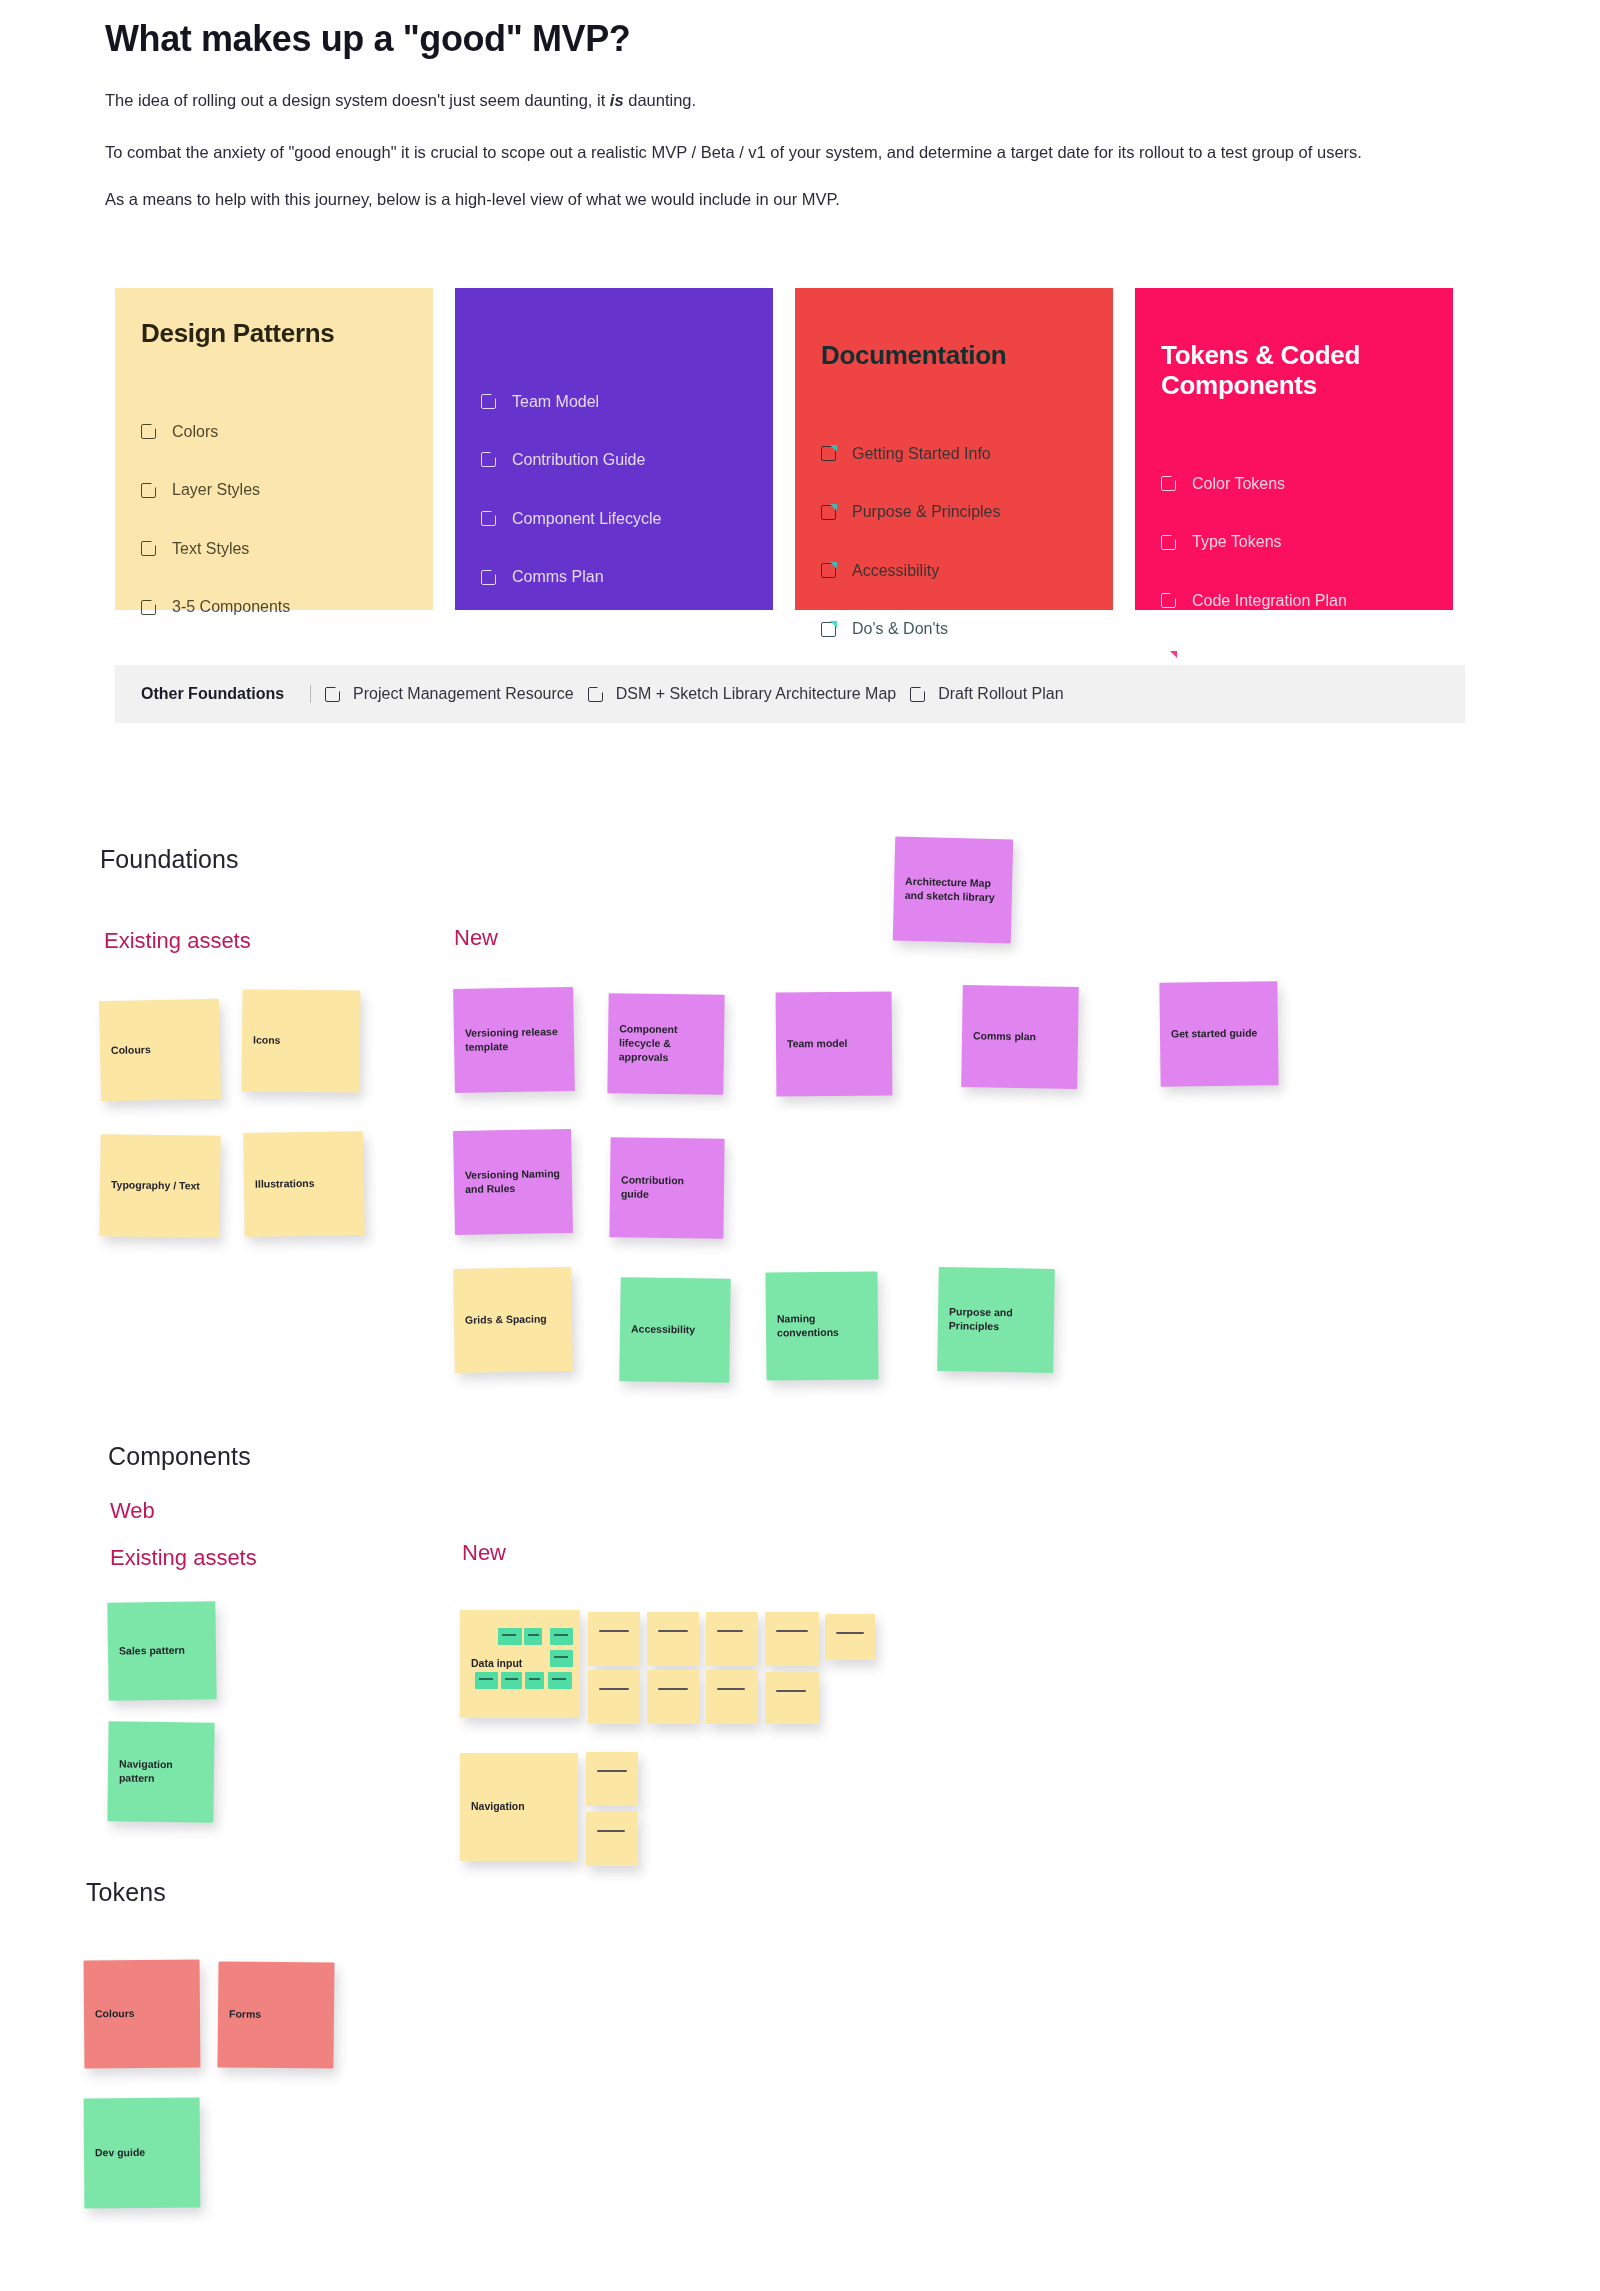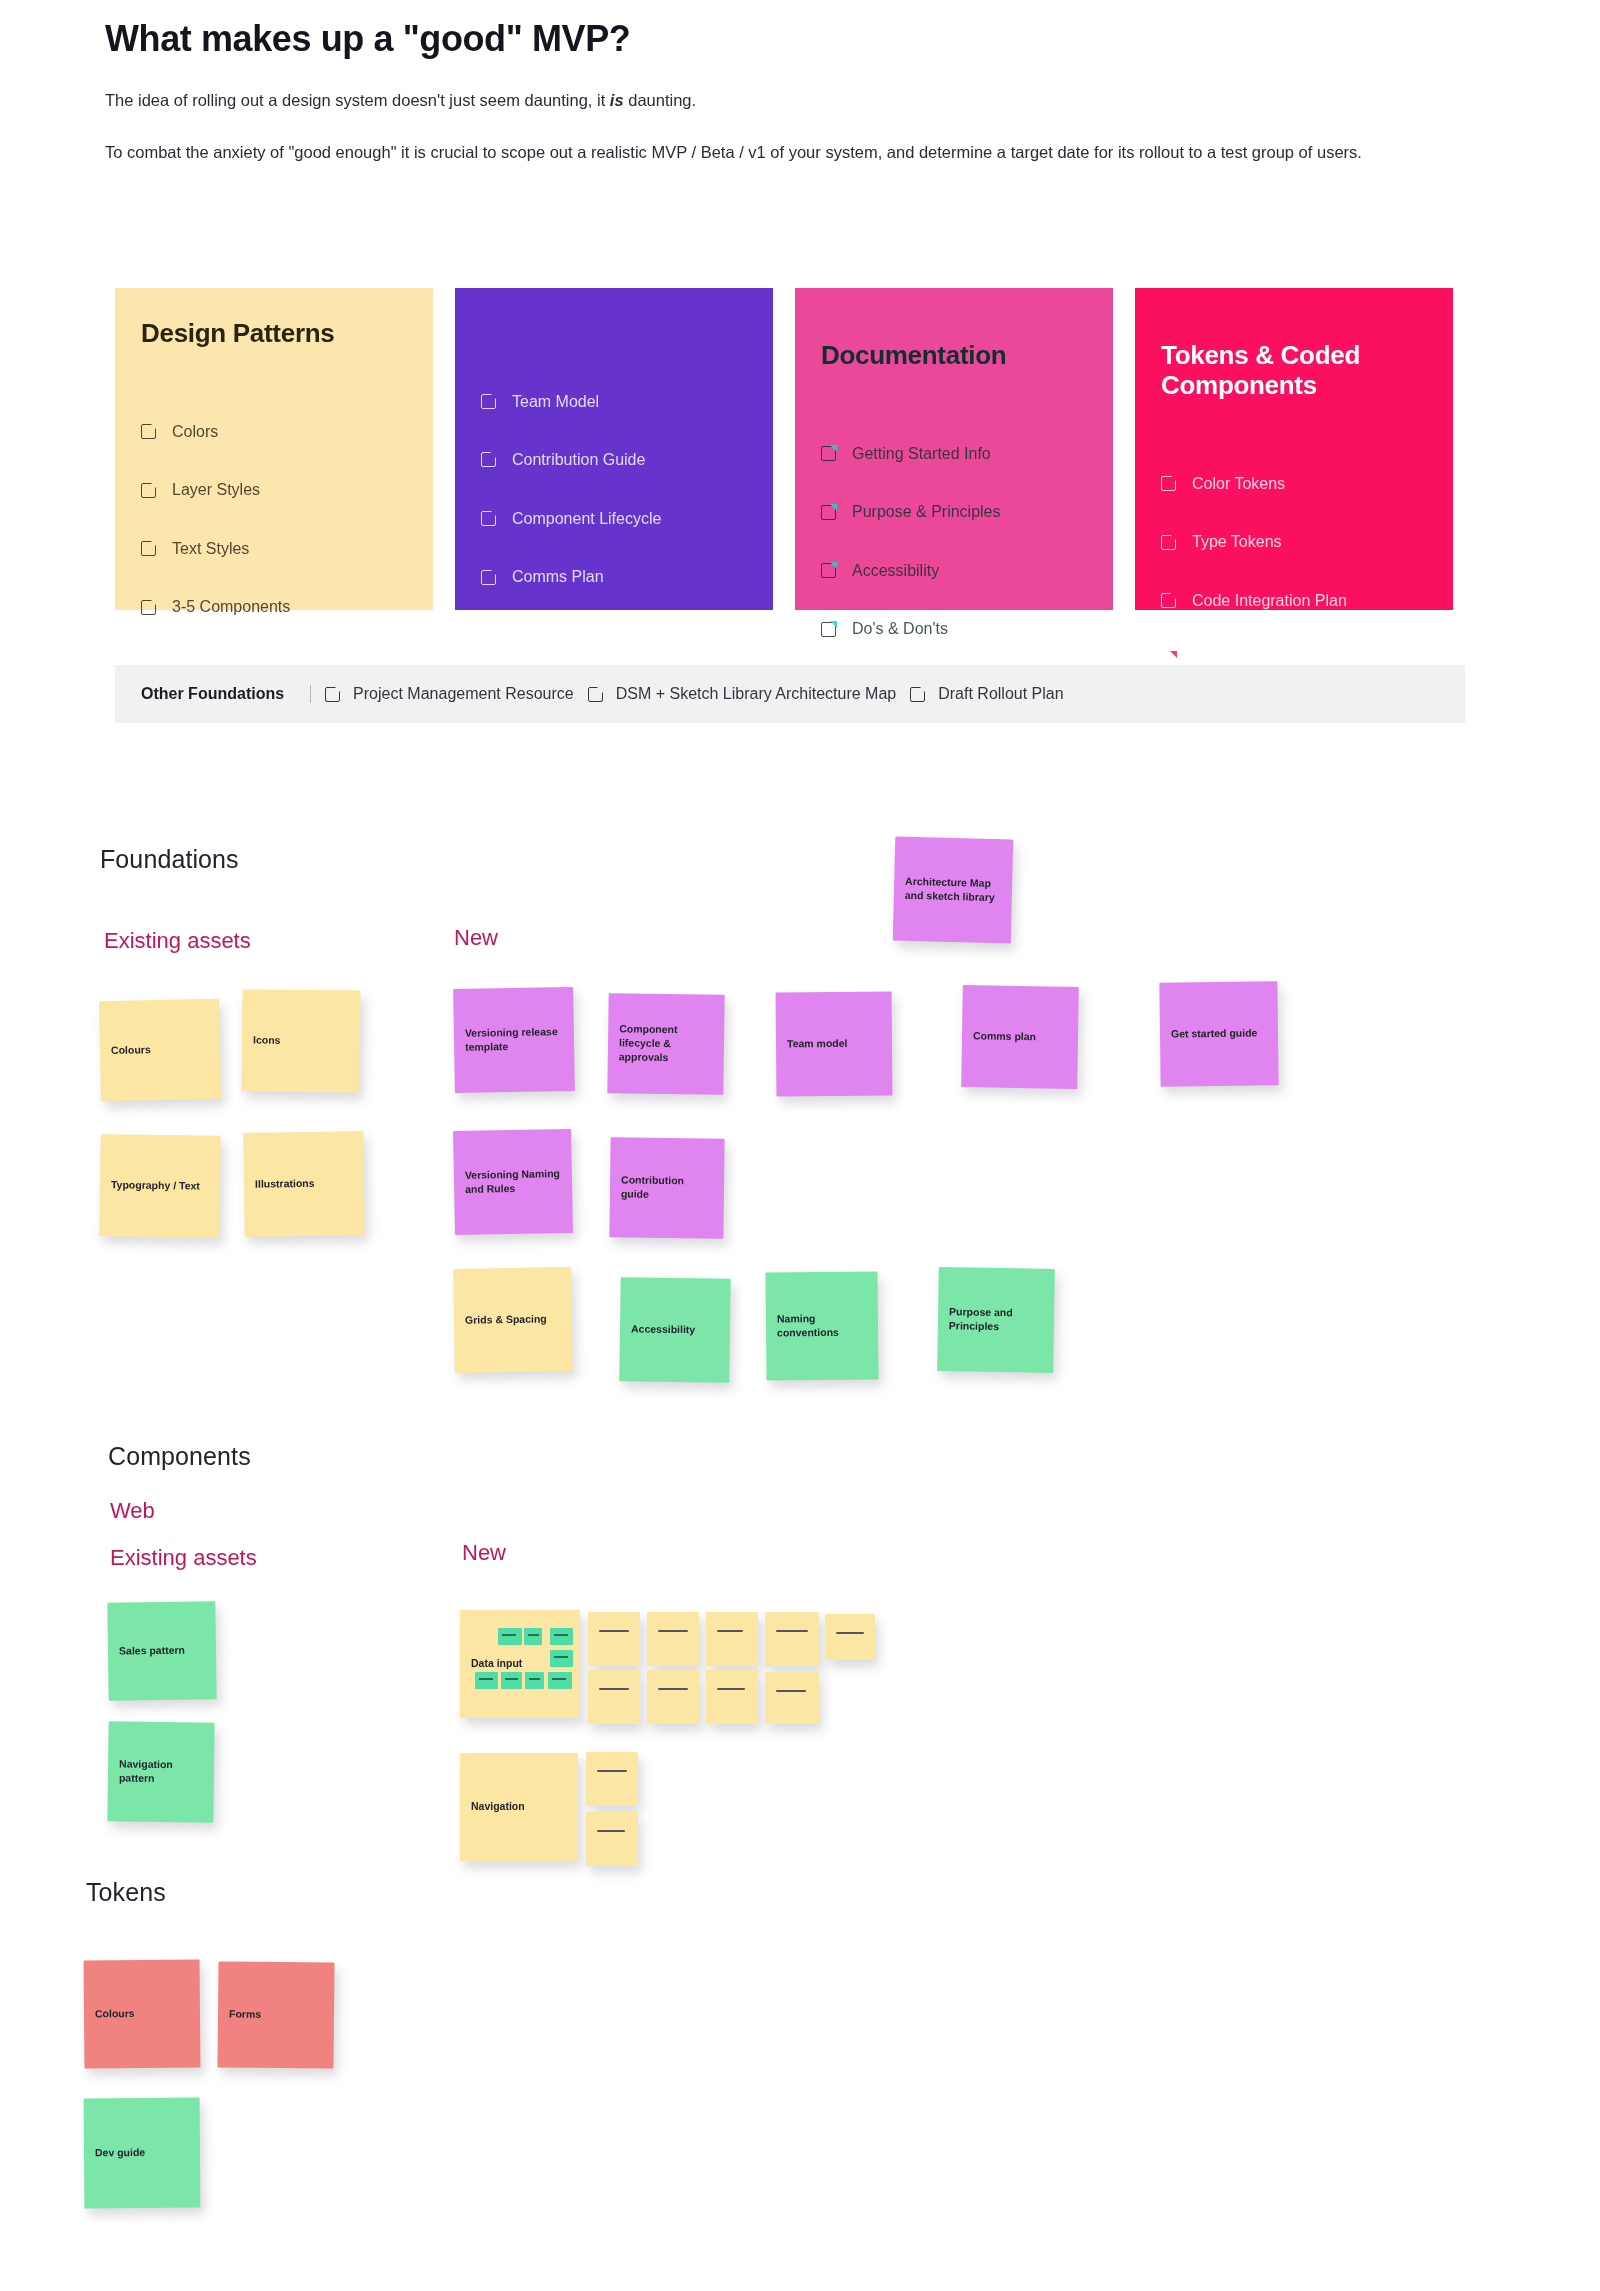--- a/index.html
+++ b/index.html
@@ -85,21 +85,21 @@
     border-top: 7px solid #fff;
   }
 
   
   .card.yellow { background: #fbe7ae; color: #2a2413; }
   .card.yellow .card-rule { background: #8b7a43; }
   .card.yellow .chk::after { border-top-color: #fbe7ae; }
   .card.purple { background: #6633cc; color: #ffffff; }
   .card.purple .card-rule { background: #c3aaf2; }
   .card.purple .chk::after { border-top-color: #6633cc; }
-  .card.teal { background: #ec4899; color: #10302f; }
+  .card.teal { background: #ef4444; color: #10302f; }
   .card.teal .card-rule { background: #0e8a85; }
   .card.teal .chk::after { border-top-color: #15d6cd; }
   .card.pink { background: #fb0f5f; color: #ffffff; }
   .card.pink .card-rule { background: #ffc2d6; }
   .card.pink .chk::after { border-top-color: #fb0f5f; }
   .card.teal .card-title, .card.pink .card-title { padding-top: 22px; }
 
   
   .foundbar {
     position: absolute;
@@ -194,20 +194,21 @@
 </style>
 </head>
 <body>
 
 <div class="page">
 
   <div class="article">
     <h1>What makes up a "good" MVP?</h1>
     <p class="lead"><span>The idea of rolling out a design system doesn't just seem daunting, it </span><em>is</em><span> daunting.</span></p>
     <p>To combat the anxiety of "good enough" it is crucial to scope out a realistic MVP / Beta / v1 of your system, and determine a target date for its rollout to a test group of users.</p>
+    <p>As a means to help with this journey, below is a high-level view of what we would include in our MVP.</p>
   </div>
 
   <div class="cards">
 
     <div class="card yellow">
       <div class="card-title">Design Patterns</div>
       <div class="card-rule"></div>
       <ul>
         <li>
             <span class="chk"></span>

